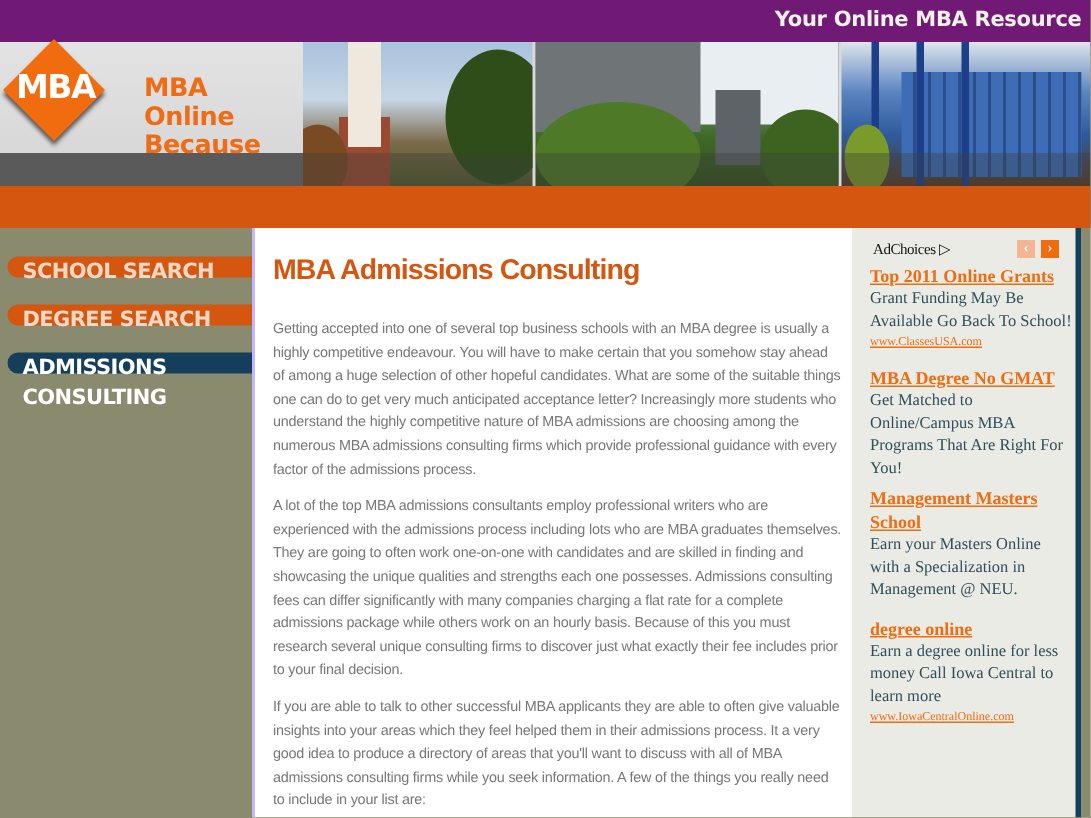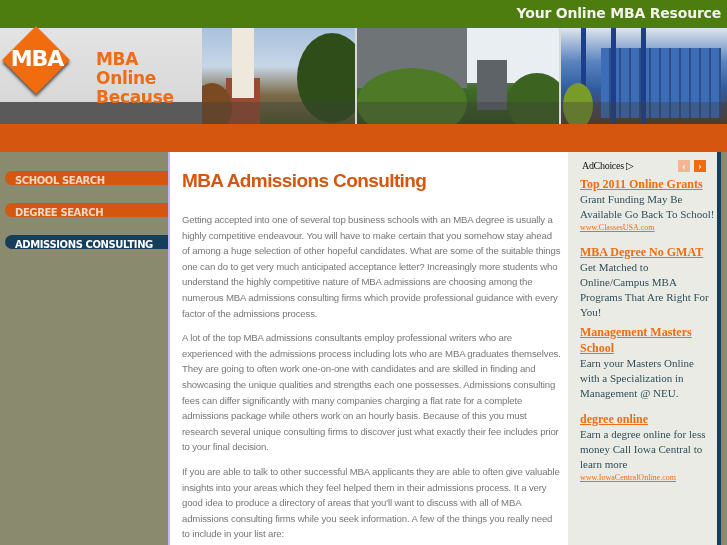--- a/index.html
+++ b/index.html
@@ -1,19 +1,19 @@
 <!DOCTYPE html>
 <html><head>
 <meta charset="utf-8">
 <style>
   * { box-sizing: border-box; margin: 0; padding: 0; }
   html, body { width: 727px; height: 545px; overflow: hidden; }
   body { background: #8a8a6e; font-family: "Liberation Sans", sans-serif; position: relative; }
 
-  .topbar { position: absolute; left: 0; top: 0; width: 727px; height: 37px; background: #4d7c0f; padding-left: 44px; }
+  .topbar { position: absolute; left: 0; top: 0; width: 727px; height: 37px; background: #701a75; padding-left: 44px; }
   .tagline { position: absolute; right: 6px; top: 5px; color: #f2f2ea; font-size: 14px; font-weight: bold; font-family: "DejaVu Sans", sans-serif; letter-spacing: -0.2px; }
 
   .banner { position: absolute; left: 0; top: 28px; width: 727px; height: 96px; background: #d9d9d9; }
   .logo-area { position: absolute; left: 0; top: 0; width: 202px; height: 96px; background: linear-gradient(#e3e3e3, #d5d5d5); }
   .logo-strip { position: absolute; left: 0; top: 74px; width: 202px; height: 22px; background: #5a5a5a; }
   .diamond-wrap { position: absolute; left: 3px; top: -4px; width: 66px; height: 66px; }
   .diamond { position: absolute; left: 9px; top: 12px; width: 48px; height: 48px; background: #f06c0e; transform: rotate(45deg); box-shadow: 2px 2px 3px #555; }
   .mba-logo-text { position: absolute; left: 1px; top: 22px; width: 66px; text-align: center; color: #fff; font-size: 22px; font-weight: bold; font-family: "DejaVu Sans", sans-serif; letter-spacing: -1px; }
   .brand-name { position: absolute; left: 96px; top: 22px; color: #ee6c16; font-size: 17px; font-weight: bold; line-height: 19px; font-family: "DejaVu Sans", sans-serif; letter-spacing: -0.3px; }
 
@@ -27,21 +27,21 @@
   .building2 { position: absolute; left: 0; top: 0; width: 110px; height: 60px; background: #6f7577; }
   .sky2 { position: absolute; left: 110px; top: 0; width: 92px; height: 55px; background: #e9eef2; }
   .tower2 { position: absolute; left: 120px; top: 32px; width: 30px; height: 50px; background: #5d6366; }
   .glass { position: absolute; left: 40px; top: 20px; width: 120px; height: 70px; background: repeating-linear-gradient(90deg, #3c6db6 0 8px, #2a4f8a 8px 10px); }
   .frame { position: absolute; top: 0; width: 5px; height: 96px; background: #1d3f8a; }
   .photo-dim { position: absolute; left: 0; top: 74px; width: 100%; height: 22px; background: rgba(60,60,60,0.35); }
 
   .orange-band { position: absolute; left: 0; top: 124px; width: 727px; height: 28px; background: #d4560f; }
 
   .sidebar { position: absolute; left: 0; top: 152px; width: 168px; height: 393px; background: #8a8a6e; }
-  .nav-item { position: absolute; left: 5px; width: 163px; height: 14px; border-radius: 10px 0 0 10px; font-family: "DejaVu Sans", sans-serif; font-size: 10px; font-weight: bold; padding-left: 10px; line-height: 20px; letter-spacing: -0.4px; cursor: pointer; }
+  .nav-item { position: absolute; left: 5px; width: 163px; height: 14px; border-radius: 10px 0 0 10px; font-family: "DejaVu Sans", sans-serif; font-size: 14px; font-weight: bold; padding-left: 10px; line-height: 20px; letter-spacing: -0.4px; cursor: pointer; }
   .nav-orange { background: #d4560f; color: #f0d8c6; }
   .nav-active { background: #143e5a; color: #ffffff; }
 
   .main { position: absolute; left: 168px; top: 152px; width: 400px; height: 393px; background: #ffffff; border-left: 2px solid #c4b5fd; }
   .page-title { position: absolute; left: 12px; top: 18px; color: #d4560f; font-size: 19px; letter-spacing: -0.6px; }
   .content { position: absolute; left: 12px; top: 60px; width: 380px; color: #777777; font-size: 9.6px; line-height: 15.6px; letter-spacing: -0.15px; }
   .content p { margin-bottom: 9px; }
 
   .ads { position: absolute; left: 568px; top: 152px; width: 176px; height: 393px; background: #ebebe6; font-family: Liberation Serif, serif; }
   .ads-edge { position: absolute; left: 717px; top: 152px; width: 4px; height: 393px; background: #143e5a; }

